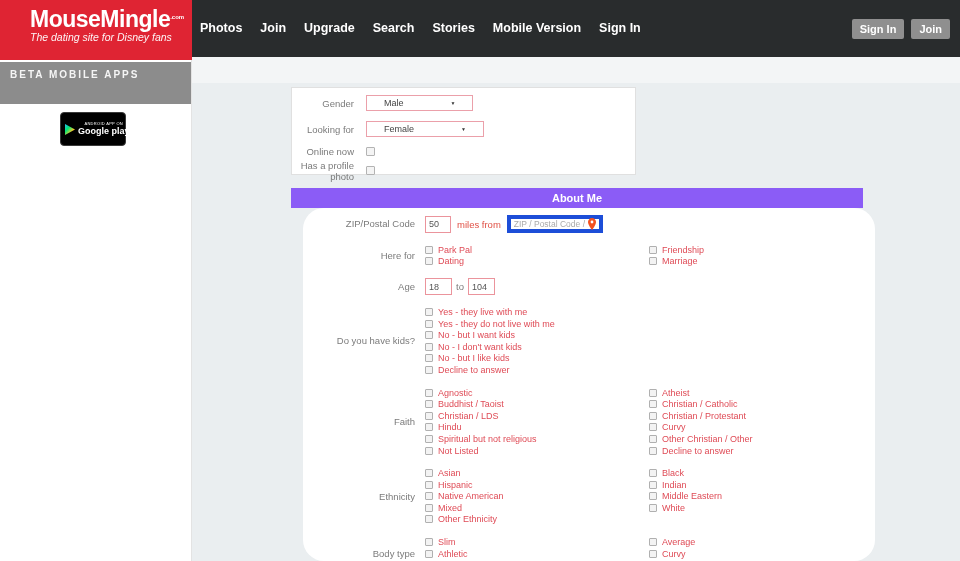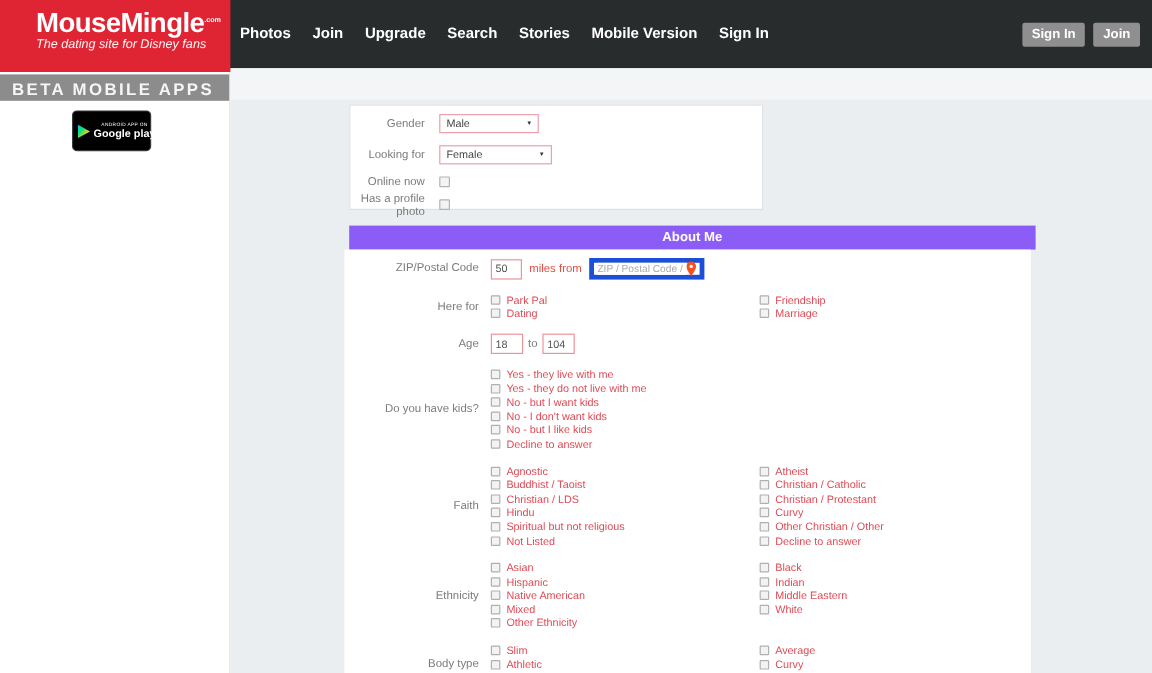--- a/index.html
+++ b/index.html
@@ -15,43 +15,43 @@
   .nav-btn { background:#8f8f8f; color:#fff; font-size:11px; font-weight:bold; padding:4px 8px; border-radius:2px; border:none; cursor:pointer; }
 
   
   .logo-block { position:absolute; left:0; top:0; width:192px; height:60px; background:#df2433; z-index:5; padding:7px 0 0 30px; color:#fff; }
   .logo-text { font-size:23px; font-weight:bold; letter-spacing:-0.5px; line-height:24px; white-space:nowrap; }
   .logo-tld { font-size:6px; vertical-align:top; position:relative; top:-2px; letter-spacing:0; }
   .logo-tagline { font-size:10.5px; font-style:italic; margin-top:0; opacity:.95; }
 
   
   .sidebar { position:absolute; left:0; top:60px; width:192px; height:501px; background:#fff; border-right:1px solid #e3e3e3; }
-  .beta-bar { margin-top:2px; height:22px; background:#8c8c8c; color:#f5f5f5; font-size:14px; font-weight:bold; letter-spacing:2px; line-height:25px; padding-left:10px; }
+  .beta-bar { margin-top:2px; height:42px; background:#8c8c8c; color:#f5f5f5; font-size:10px; font-weight:bold; letter-spacing:2px; line-height:25px; padding-left:10px; }
   .play-badge { margin:8px 0 0 60px; width:66px; height:24px; background:#000; border:1px solid #3a3a3a; border-radius:4px; display:flex; align-items:center; padding:16px 4px; gap:3px; cursor:pointer; }
   .badge-txt { color:#fff; display:flex; flex-direction:column; line-height:1; flex:1; align-items:center; }
   .badge-l1 { font-size:4px; letter-spacing:.3px; margin-bottom:1px; }
   .badge-l2 { font-size:9px; font-weight:bold; white-space:nowrap; }
 
   
   .main { position:absolute; left:192px; top:57px; width:768px; height:504px; background:#eaeef0; }
   .top-strip { position:absolute; left:0; top:0; width:768px; height:26px; background:#f3f5f6; }
 
   
   .filter-box { position:absolute; left:99px; top:30px; width:345px; height:88px; background:#fff; border:1px solid #e0e0e0; padding-top:2px; }
   .f-row { display:flex; align-items:center; }
   .f-row.tall { height:26px; } .f-row.short { height:19px; }
   .f-label { width:62px; text-align:right; color:#7b7b7b; font-size:9.5px; flex-shrink:0; }
   .f-ctrl { margin-left:12px; display:flex; align-items:center; }
-  .select { border:1px solid #eba0aa; height:16px; display:inline-flex; align-items:center; justify-content:space-between; padding:0 5px; font-size:9px; color:#444; min-width:42px; background:#fff; cursor:pointer;gap:38px; }
+  .select { border:1px solid #eba0aa; height:16px; display:inline-flex; align-items:center; justify-content:space-between; padding:0 17px; font-size:9px; color:#444; min-width:42px; background:#fff; cursor:pointer;gap:38px; }
   .caret { font-size:5px; color:#333; margin-left:9px; }
   .cbx { width:9px; height:9px; background:#f4f4f4; border:1px solid #b3b3b3; border-radius:1px; cursor:pointer; }
 
   
   .about-bar { position:absolute; left:99px; top:131px; width:572px; height:20px; background:#8b5cf6; color:#fff; font-size:11px; font-weight:bold; text-align:center; line-height:20px; }
-  .about-panel { position:absolute; left:95px; top:151px; width:572px; height:353px; background:#fff; padding-top:7px; }
+  .about-panel { position:absolute; left:111px; top:151px; width:572px; height:353px; background:#fff; padding-top:7px;border-radius:21px; }
 
   .g-row { display:flex; margin-bottom:11px; }
   .g-label { width:112px; text-align:right; color:#7b7b7b; font-size:9.5px; align-self:center; flex-shrink:0; line-height:1.2; }
   .g-left { margin-left:10px; width:224px; }
   .g-right { width:200px; }
   .g-ctrl { margin-left:10px; display:flex; align-items:center; }
 
   .cb-row { display:flex; align-items:center; height:11.6px; cursor:pointer; }
   .cb { width:8px; height:8px; background:#f3f3f3; border:1px solid #b0b0b0; border-radius:1px; margin-right:5px; flex-shrink:0; cursor:pointer; }
   .cb-t { font-size:9px; color:#df4b56; white-space:nowrap; }

